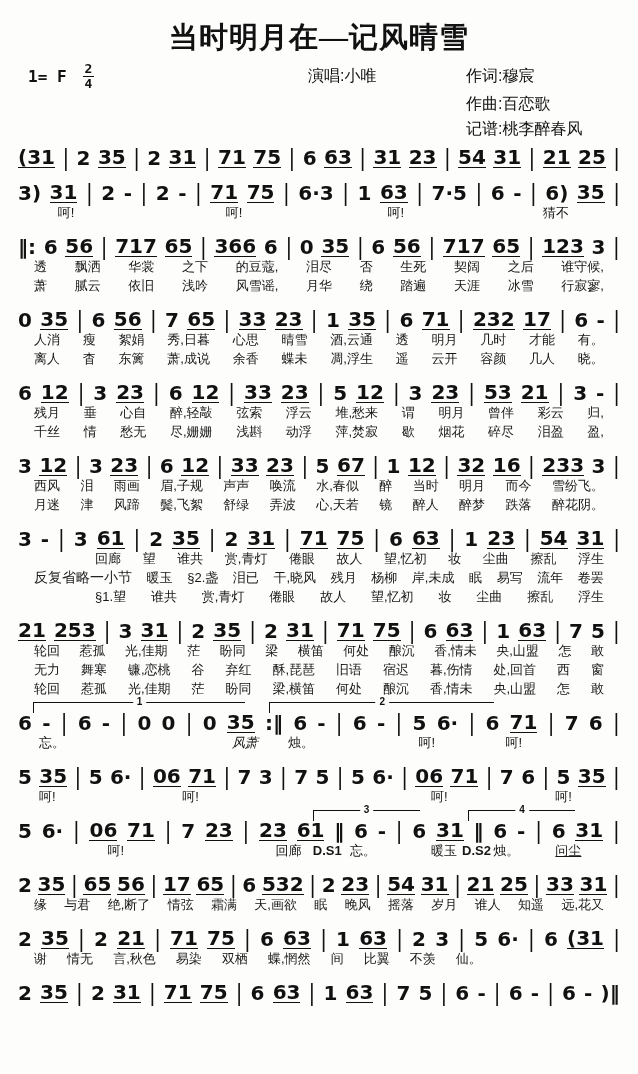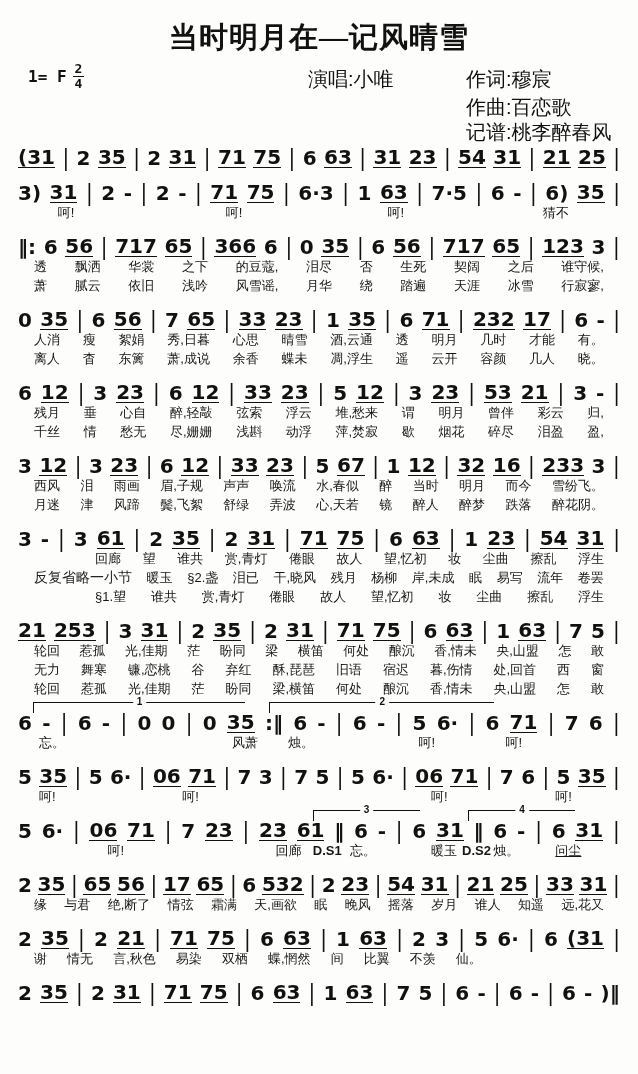--- a/index.html
+++ b/index.html
@@ -4,24 +4,24 @@
 <style>
   html,body{margin:0;padding:0;background:#888;}
   body{width:638px;height:1074px;overflow:hidden;background:#fefefe;color:#111;
        font-family:"Liberation Sans",sans-serif;}
   .sheet{width:638px;height:1074px;box-sizing:border-box;padding:10px 8px 4px 8px;background:#fdfdfc;}
   
   .header{position:relative;height:124px;}
   .title{text-align:center;font-family:"Liberation Serif",serif;font-weight:bold;
          font-size:29px;letter-spacing:1px;padding-top:8px;}
   .keysig{position:absolute;left:20px;top:52px;font-size:16px;font-weight:bold;
-          font-family:"DejaVu Sans Mono",monospace;display:flex;align-items:center;gap:6px;}
+          font-family:"DejaVu Sans Mono",monospace;display:flex;align-items:center;gap:16px;}
   .frac{display:inline-flex;flex-direction:column;align-items:center;font-size:13px;line-height:1.05;font-weight:bold;}
   .frac .bot{border-top:1.5px solid #111;padding:0 2px;}
-  .credit{position:absolute;font-size:20px;}
+  .credit{position:absolute;font-size:16px;}
   .credit.performer{left:300px;top:56px;}
   .credit.lyricist{left:458px;top:56px;}
   .credit.composer{left:458px;top:84px;}
   .credit.transcriber{left:458px;top:109px;}
   
   .systems{margin-top:14px;}
   .system{position:relative;margin-bottom:15px;}
   .system.has-volta{margin-top:14px;}
   .notes{display:flex;justify-content:space-between;align-items:flex-end;
          padding:0 10px;font-family:"DejaVu Sans",sans-serif;font-weight:bold;
@@ -514,21 +514,21 @@
           <span class="tok bar">|</span>
           <span class="tok">6</span>
           <span class="tok beam">71</span>
           <span class="tok bar">|</span>
           <span class="tok">7</span>
           <span class="tok">6</span>
           <span class="tok bar">|</span>
         </div>
         <div class="lyr seg">
           <span style="left: 5%;">忘。</span>
-          <span style="left: 36%;">风萧</span>
+          <span style="left: 36%; font-style: italic;">风萧</span>
           <span style="left: 45%;">烛。</span>
           <span style="left: 66%;">呵!</span>
           <span style="left: 80%;">呵!</span>
         </div>
       </div>
       <div class="system">
         <div class="notes">
           <span class="tok">5</span>
           <span class="tok beam">35</span>
           <span class="tok bar">|</span>

